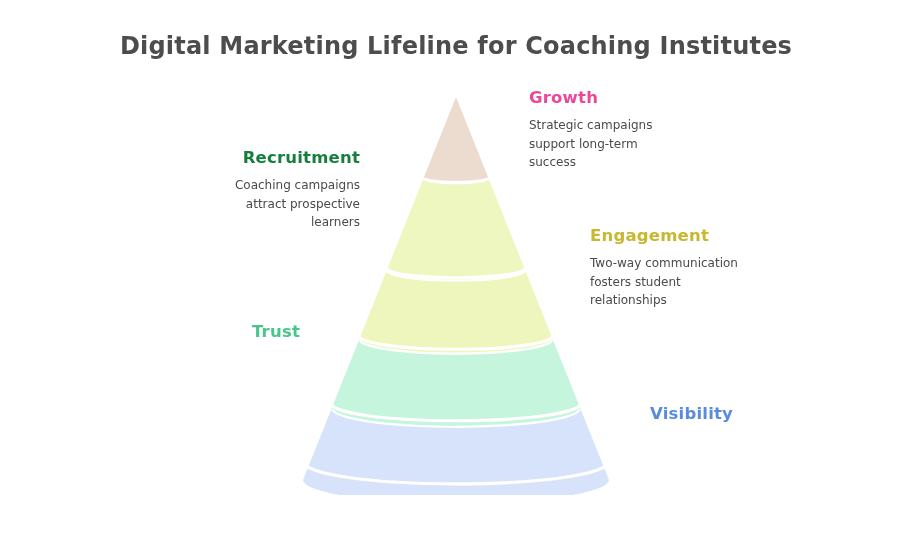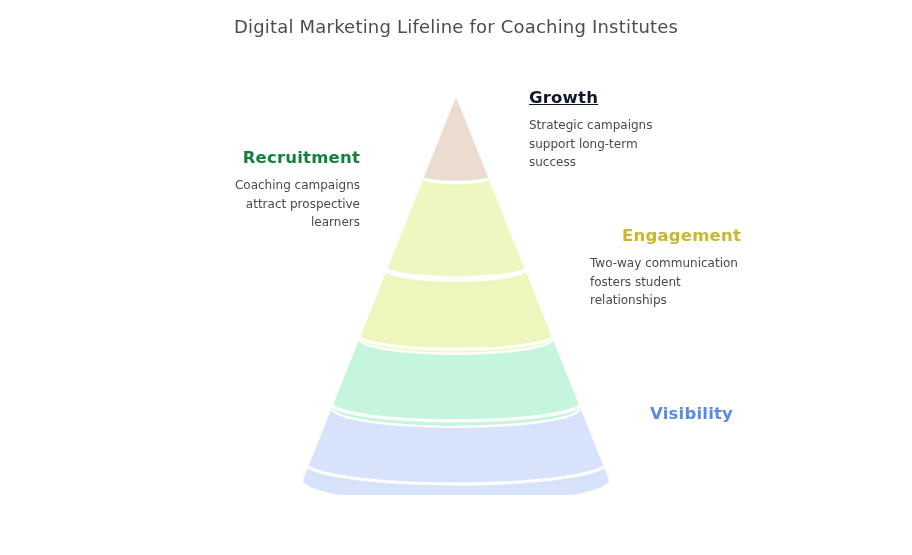--- a/index.html
+++ b/index.html
@@ -15,26 +15,26 @@
     position: relative;
   }
   #stage {
     position: relative;
     width: 912px;
     height: 555px;
   }
   .title {
     position: absolute;
     left: 0;
-    top: 16px;
+    top: 32px;
     width: 912px;
     text-align: center;
     font-family: "DejaVu Sans", sans-serif;
-    font-size: 18px;
-    font-weight: normal;
+    font-size: 24px;
+    font-weight: bold;
     color: #4d4d4d;
     letter-spacing: 0.2px;
   }
   #cone {
     position: absolute;
     left: 285px;
     top: 85px;
   }
   .block {
     position: absolute;
@@ -83,40 +83,41 @@
         <path d="M 73.845 255.205 A 97.155 14.605 0 0 0 268.155 255.205" fill="none" stroke="#ffffff" stroke-width="4.5"></path>
         <path d="M 73.845 255.205 A 97.155 14.605 0 0 0 268.155 255.205 L 295.695 324.145 A 124.695 18.744999999999997 0 0 1 46.30500000000001 324.145 Z" fill="#c6f5dd"></path>
         <path d="M 46.30500000000001 318.5215 A 124.695 17.2454 0 0 0 295.695 318.5215" fill="none" stroke="#ffffff" stroke-width="3.2"></path>
         <path d="M 46.30500000000001 324.145 A 124.695 18.744999999999997 0 0 0 295.695 324.145" fill="none" stroke="#ffffff" stroke-width="4.5"></path>
         <path d="M 46.30500000000001 324.145 A 124.695 18.744999999999997 0 0 0 295.695 324.145 L 324 395 A 153 23 0 0 1 18 395 Z" fill="#d7e3fb"></path>
         <path d="M 18.765000000000015 377.06 A 152.23499999999999 21.849999999999998 0 0 0 323.235 377.06" fill="none" stroke="#ffffff" stroke-width="3.2"></path>
       </g>
   </svg>
 
   <div class="block right" id="blk-growth">
-    <div class="head" style="color: #0f172a; text-decoration: underline;">Growth</div>
+    <div class="head" style="color: #ec4899;">Growth</div>
     <div class="body">Strategic campaigns
 support long-term
 success</div>
   </div>
 
   <div class="block left" id="blk-recruitment">
     <div class="head" style="color: #15803d;">Recruitment</div>
     <div class="body">Coaching campaigns
 attract prospective
 learners</div>
   </div>
 
   <div class="block right" id="blk-engagement">
-    <div class="head" style="color: rgb(200, 183, 47); margin-left: 32px;">Engagement</div>
+    <div class="head" style="color: rgb(200, 183, 47);">Engagement</div>
     <div class="body">Two-way communication
 fosters student
 relationships</div>
   </div>
 
   <div class="block left" id="blk-trust">
+    <div class="head" style="color: rgb(70, 198, 138);">Trust</div>
   </div>
 
   <div class="block right" id="blk-visibility">
     <div class="head" style="color: rgb(90, 139, 223);">Visibility</div>
   </div>
 
 </div>
 
 </body></html>

